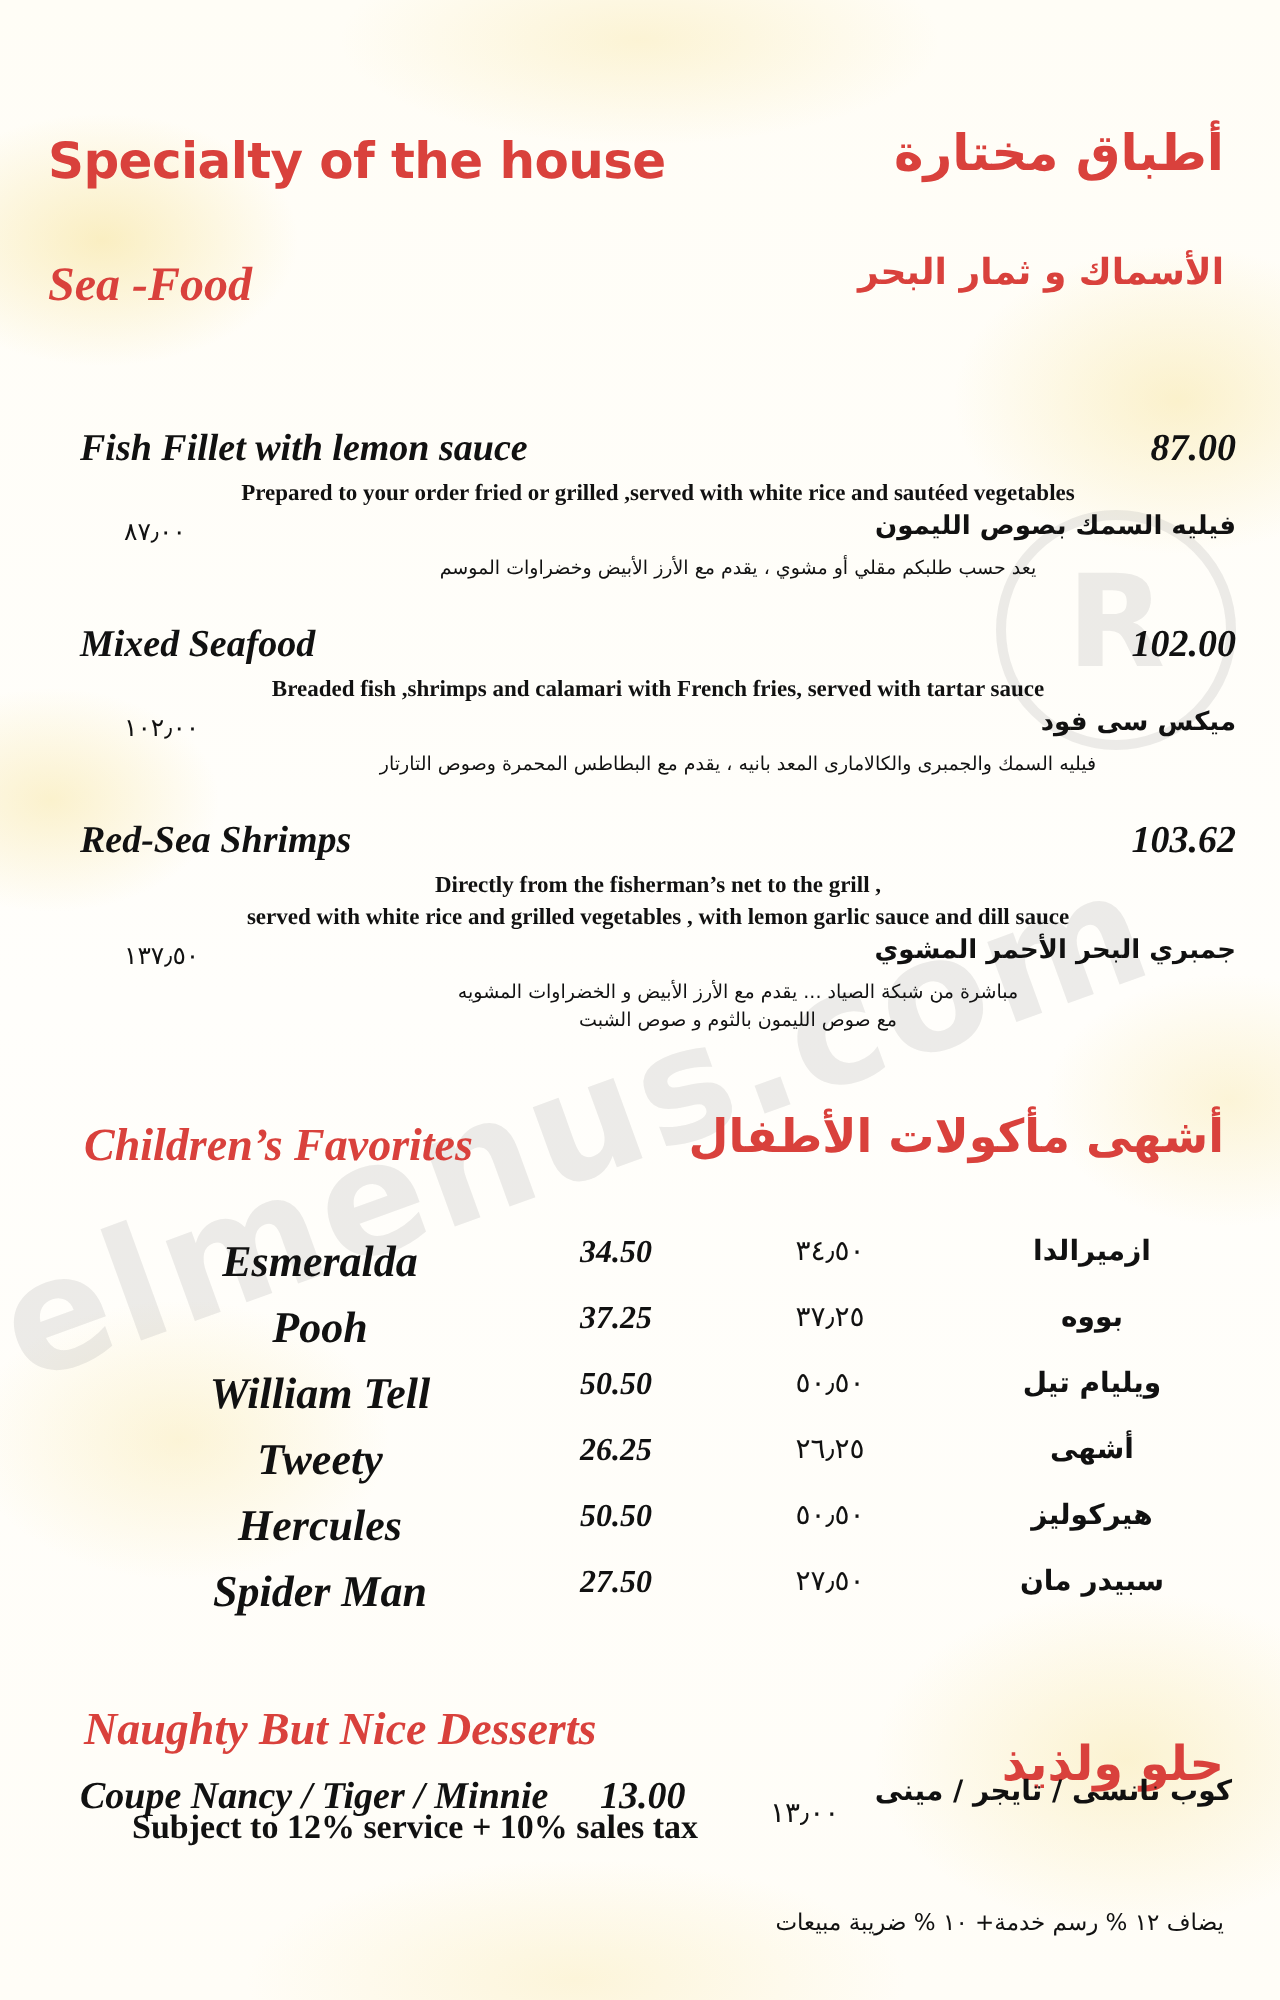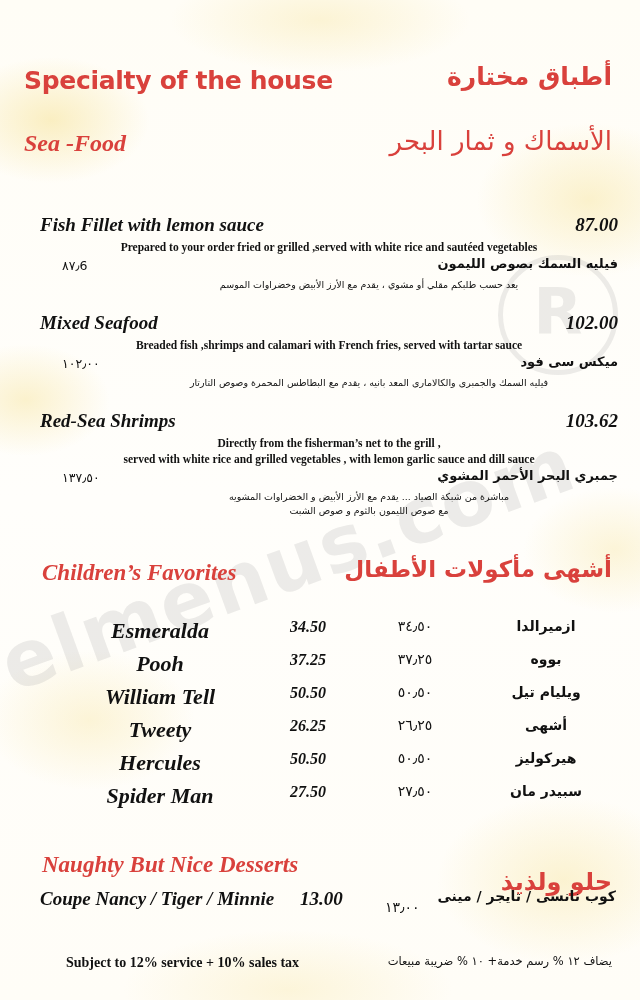--- a/index.html
+++ b/index.html
@@ -89,22 +89,22 @@
     font-style: italic;
     font-weight: bold;
     font-size: 24px;
     color: #d9413c;
   }
   .h-sec-ar {
     position: absolute;
     right: 28px;
     top: 126px;
     font-family: "DejaVu Sans", sans-serif;
-    font-weight: normal;
-    font-size: 26px;
+    font-weight: bold;
+    font-size: 18px;
     color: #d9413c;
     direction: rtl;
   }
 
   
   .dish { position: absolute; left: 0; right: 0; }
   .dish .name {
     position: absolute;
     left: 40px;
     font-family: "Liberation Serif", serif;
@@ -287,24 +287,24 @@
     font-weight: bold;
     font-size: 14px;
     color: #111;
     direction: rtl;
   }
 
   
   .footer-en {
     position: absolute;
     left: 66px;
-    top: 955px;
-    font-family: "Liberation Serif", serif;
-    font-weight: bold;
-    font-size: 14px;
+    top: 904px;
+    font-family: "Liberation Serif", serif;
+    font-weight: bold;
+    font-size: 17px;
     color: #111;
   }
   .footer-ar {
     position: absolute;
     right: 28px;
     top: 954px;
     font-family: "DejaVu Sans", sans-serif;
     font-size: 11.5px;
     color: #111;
     direction: rtl;
@@ -321,21 +321,21 @@
   <div class="h-main-en">Specialty of the house</div>
   <div class="h-main-ar">أطباق مختارة</div>
   <div class="h-sec-en">Sea -Food</div>
   <div class="h-sec-ar">الأسماك و ثمار البحر</div>
 
   <div class="dish" style="top:210px; height:90px;">
     <div class="name" style="top:4px;">Fish Fillet with lemon sauce</div>
     <div class="price" style="top:4px;">87.00</div>
     <div class="desc" style="top:30px;">Prepared to your order fried or grilled ,served with white rice and sautéed vegetables</div>
     <div class="name-ar" style="top:46px;">فيليه السمك بصوص الليمون</div>
-    <div class="price-ar" style="top:48px;">٨٧٫6</div>
+    <div class="price-ar" style="top:48px;">٨٧٫٠٠</div>
     <div class="desc-ar" style="top:68px;">يعد حسب طلبكم مقلي أو مشوي ، يقدم مع الأرز الأبيض وخضراوات الموسم</div>
   </div>
 
   <div class="dish" style="top:308px; height:90px;">
     <div class="name" style="top:4px;">Mixed Seafood</div>
     <div class="price" style="top:4px;">102.00</div>
     <div class="desc" style="top:30px;">Breaded fish ,shrimps and calamari with French fries, served with tartar sauce</div>
     <div class="name-ar" style="top:46px;">ميكس سى فود</div>
     <div class="price-ar" style="top:48px;">١٠٢٫٠٠</div>
     <div class="desc-ar" style="top:68px;">فيليه السمك والجمبرى والكالامارى المعد بانيه ، يقدم مع البطاطس المحمرة وصوص التارتار</div>

